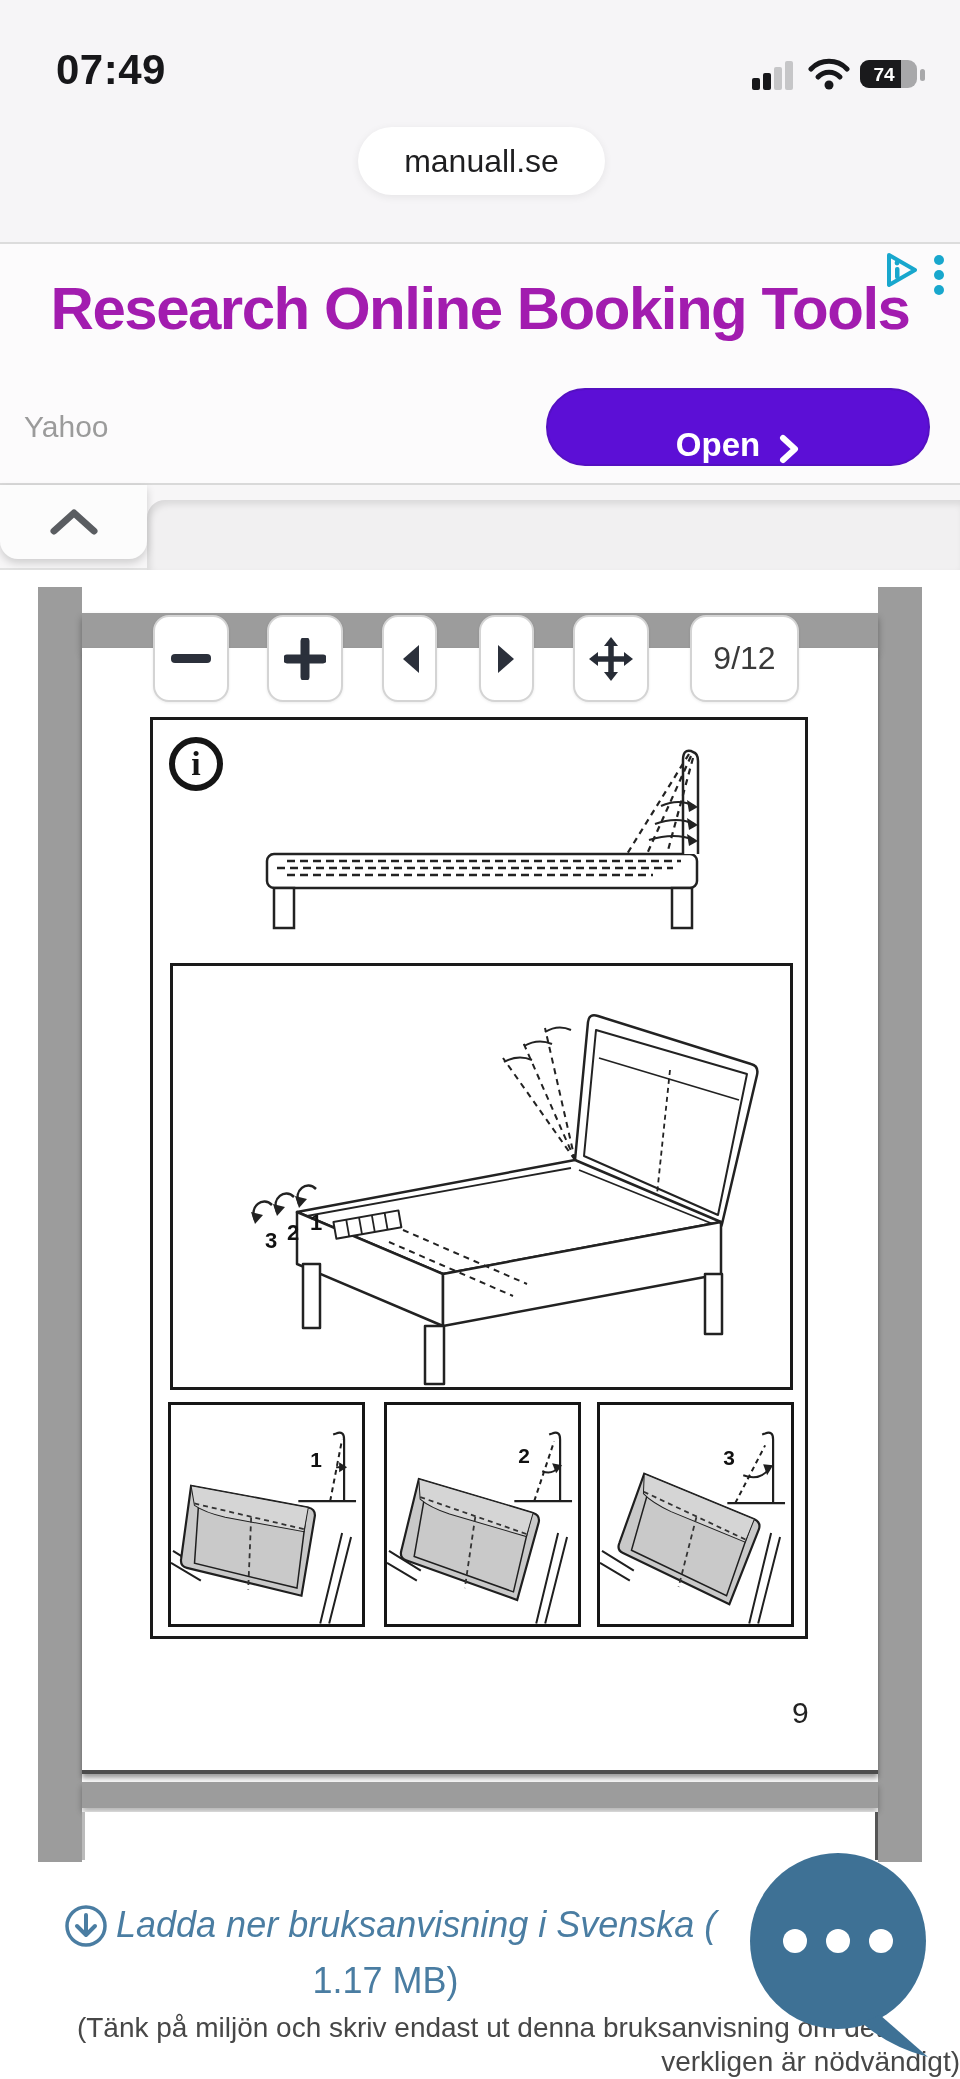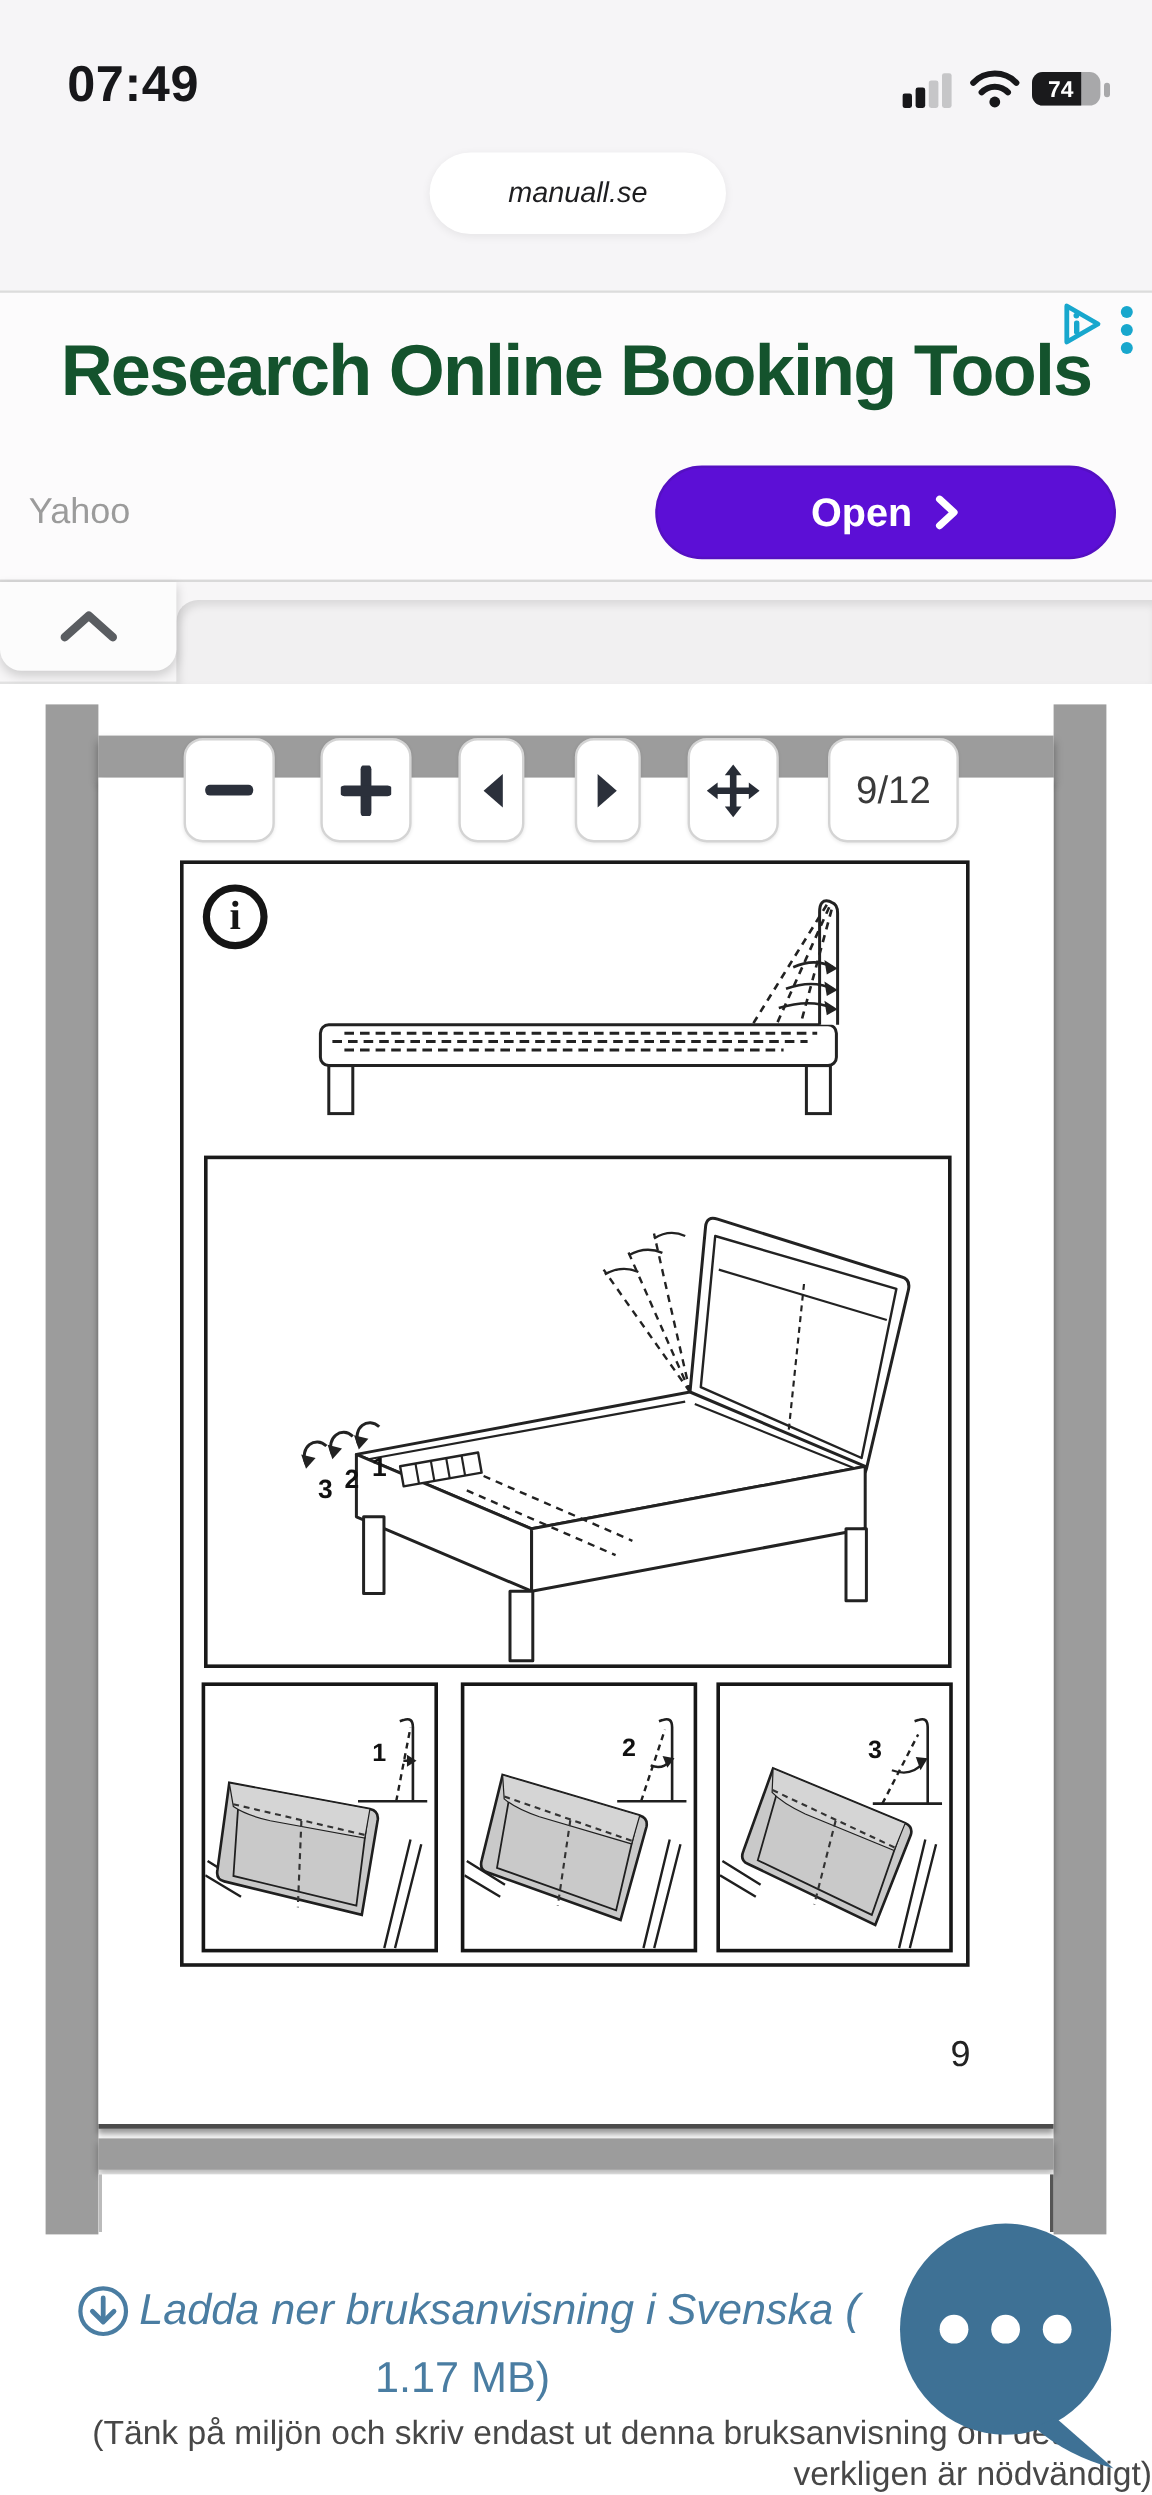--- a/index.html
+++ b/index.html
@@ -6,31 +6,31 @@
   *{box-sizing:border-box;}
   #screen{position:relative;width:960px;height:2079px;overflow:hidden;
           font-family:"Liberation Sans",sans-serif;background:#fff;}
   .abs{position:absolute;}
 
   
   #topbar{left:0;top:0;width:960px;height:242px;background:#f6f5f7;}
   #time{left:56px;top:46px;font-size:42px;font-weight:700;color:#17171a;letter-spacing:.5px;}
   #url-pill{left:358px;top:127px;width:247px;height:68px;border-radius:34px;background:#ffffff;
             box-shadow:0 2px 8px rgba(0,0,0,.07);display:flex;align-items:center;justify-content:center;}
-  #url-pill span{font-size:24px;color:#1e1e20;font-weight:500;font-style:italic;}
+  #url-pill span{font-size:32px;color:#1e1e20;font-weight:500;}
 
   
   #ad-card{left:0;top:242px;width:960px;height:246px;background:#fcfbfc;
            border-top:2px solid #dcdcdc;border-bottom:1px solid #e3e3e3;
            box-shadow:0 2px 3px rgba(0,0,0,.06);}
   #ad-headline{left:0;top:30px;width:960px;text-align:center;font-size:60px;font-weight:600;
-               color:#14532d;letter-spacing:-1.5px;white-space:nowrap;}
+               color:#a21caf;letter-spacing:-1.5px;white-space:nowrap;}
   #ad-advertiser{left:24px;top:166px;font-size:30px;color:#9b9b9b;}
   #ad-open{left:546px;top:144px;width:384px;height:78px;border-radius:39px;background:#5c0fd6;
-           border:2px solid #5510c2;display:flex;align-items:center;justify-content:center;gap:18px;}
+           border:2px solid #5510c2;display:flex;align-items:flex-end;justify-content:center;gap:18px;}
   #ad-open span{color:#fff;font-size:33px;font-weight:600;}
 
   
   #strip{left:0;top:483px;width:960px;height:87px;background:#f7f6f7;
          border-top:2px solid #d9d9d9;border-bottom:2px solid #e2e2e2;}
   #strip-recess{left:147px;top:15px;width:813px;height:70px;background:#f1f0f1;
                 border-top-left-radius:18px;box-shadow:inset 3px 4px 7px rgba(0,0,0,.10);}
   #collapse-tab{left:0;top:0;width:147px;height:74px;background:#fcfcfc;
                 border-radius:0 0 18px 18px;box-shadow:0 4px 9px rgba(0,0,0,.17);
                 display:flex;align-items:center;justify-content:center;}

